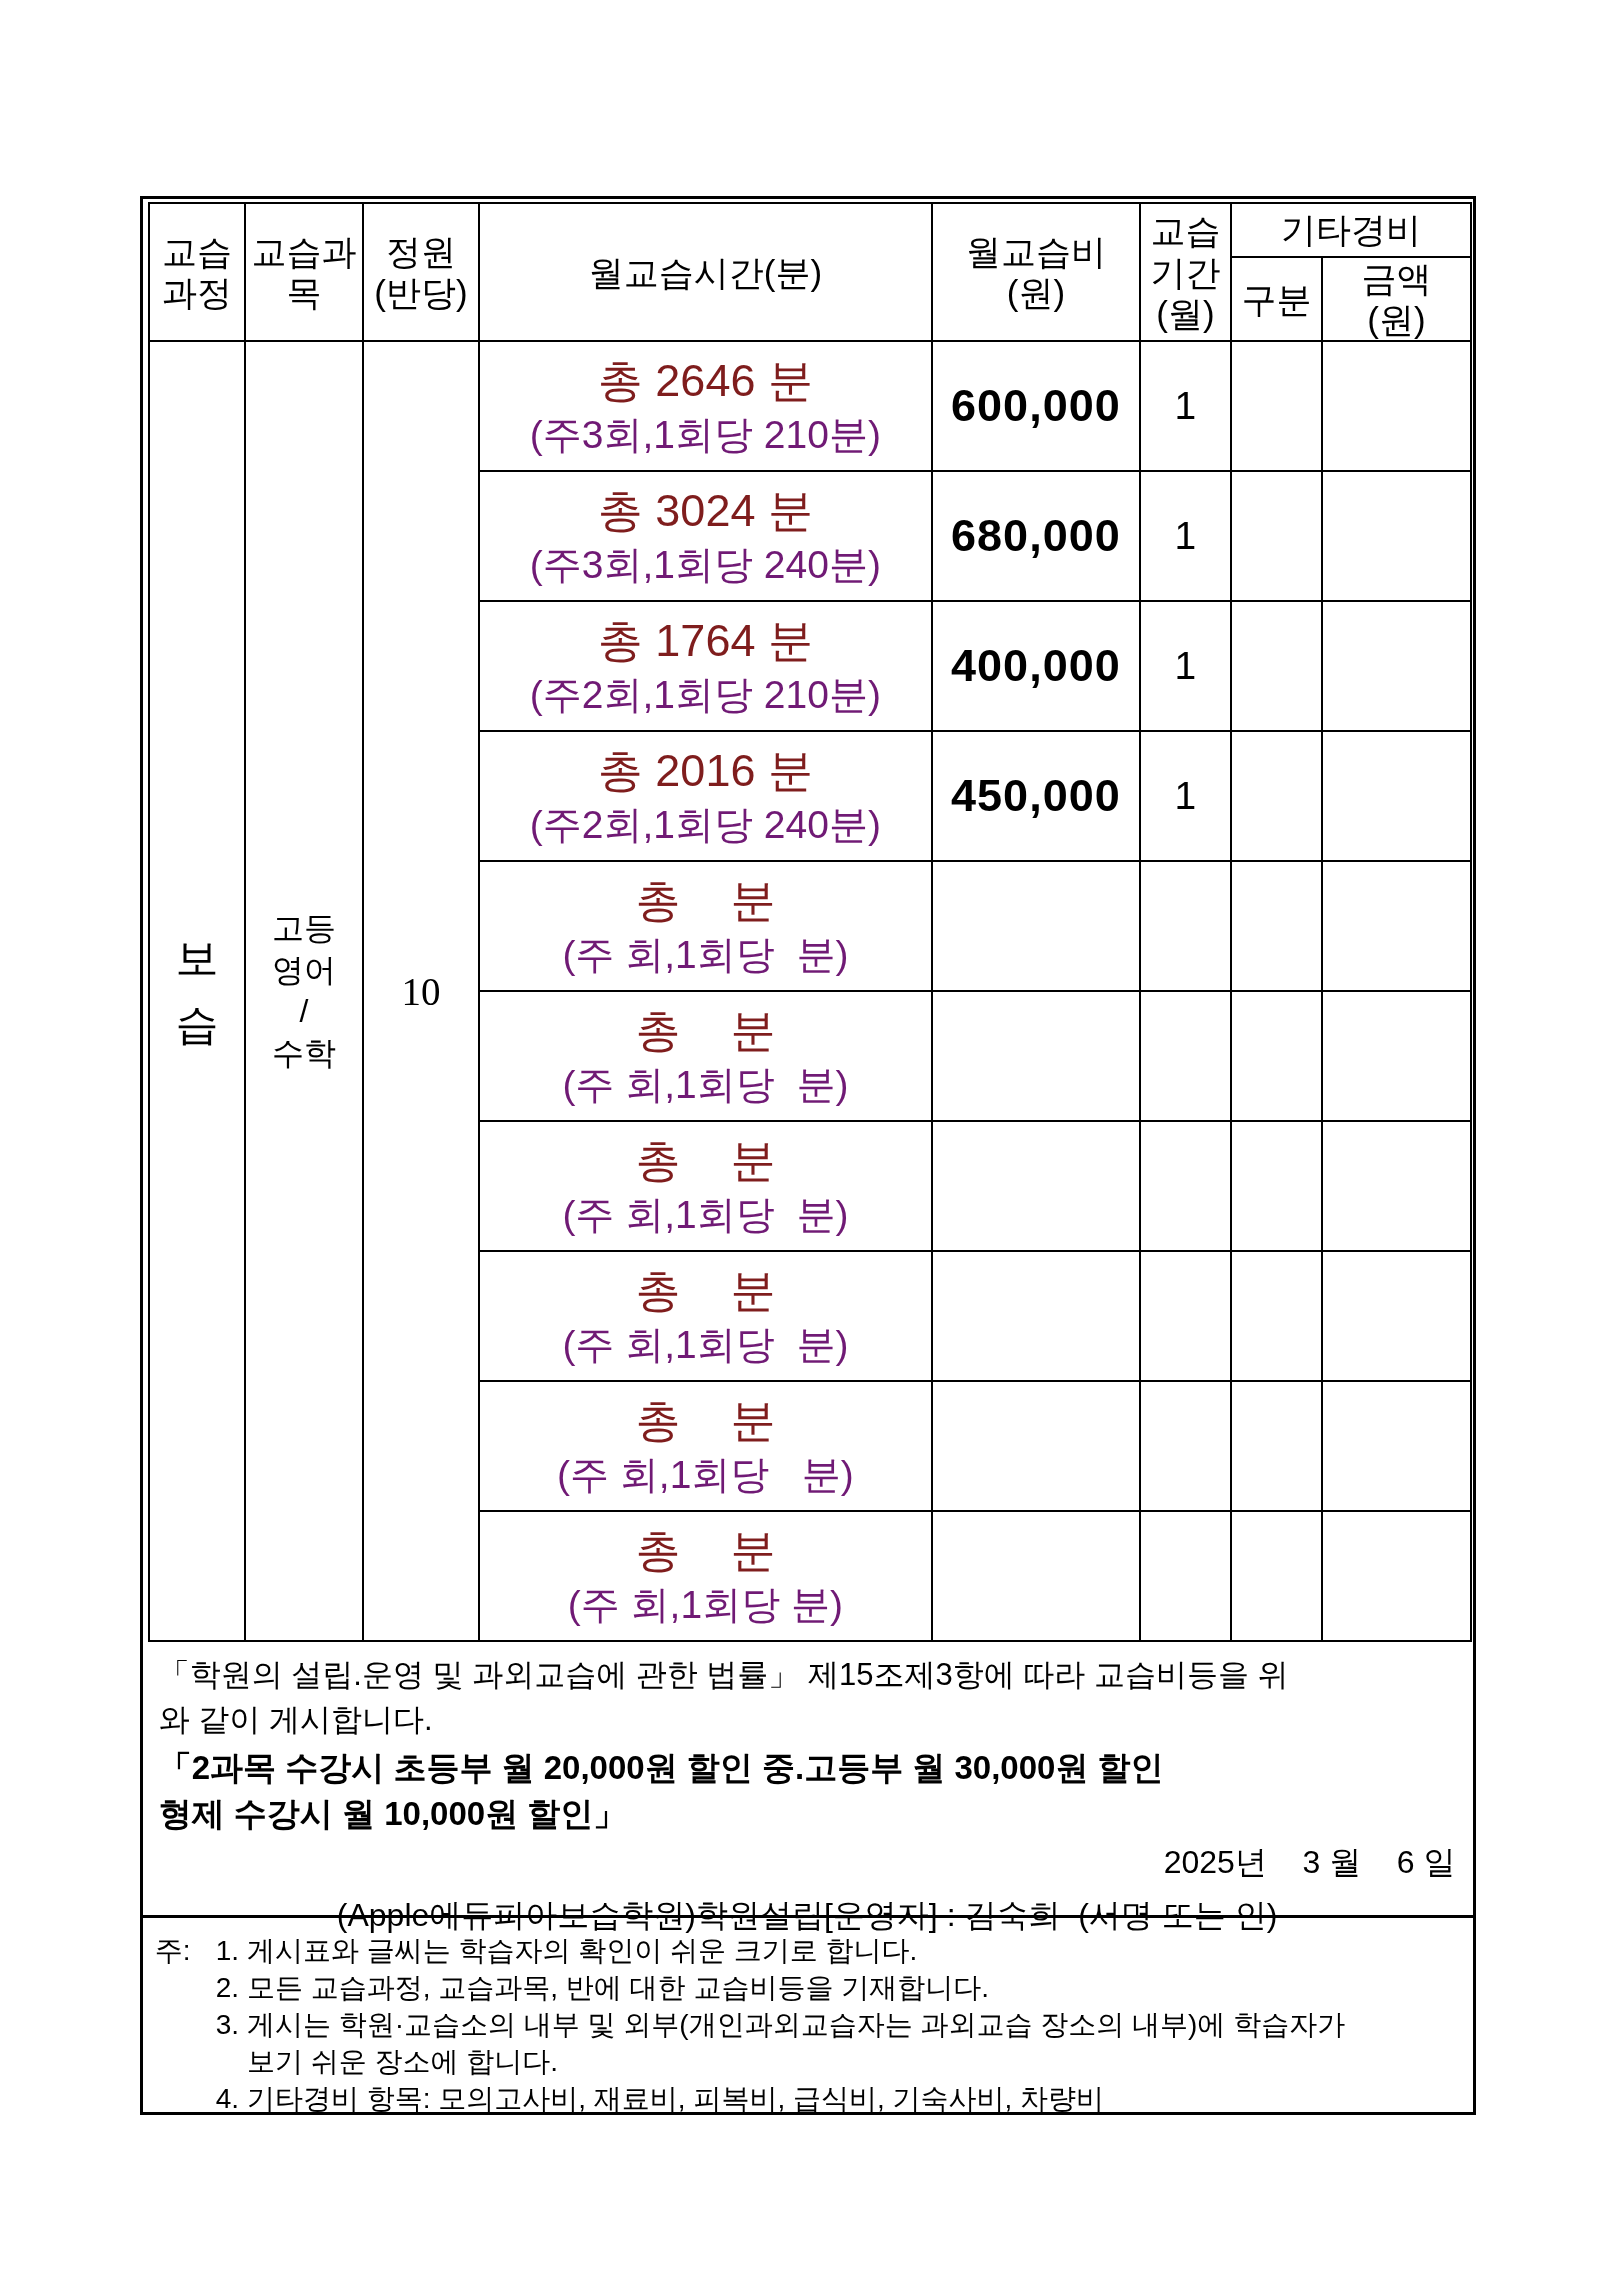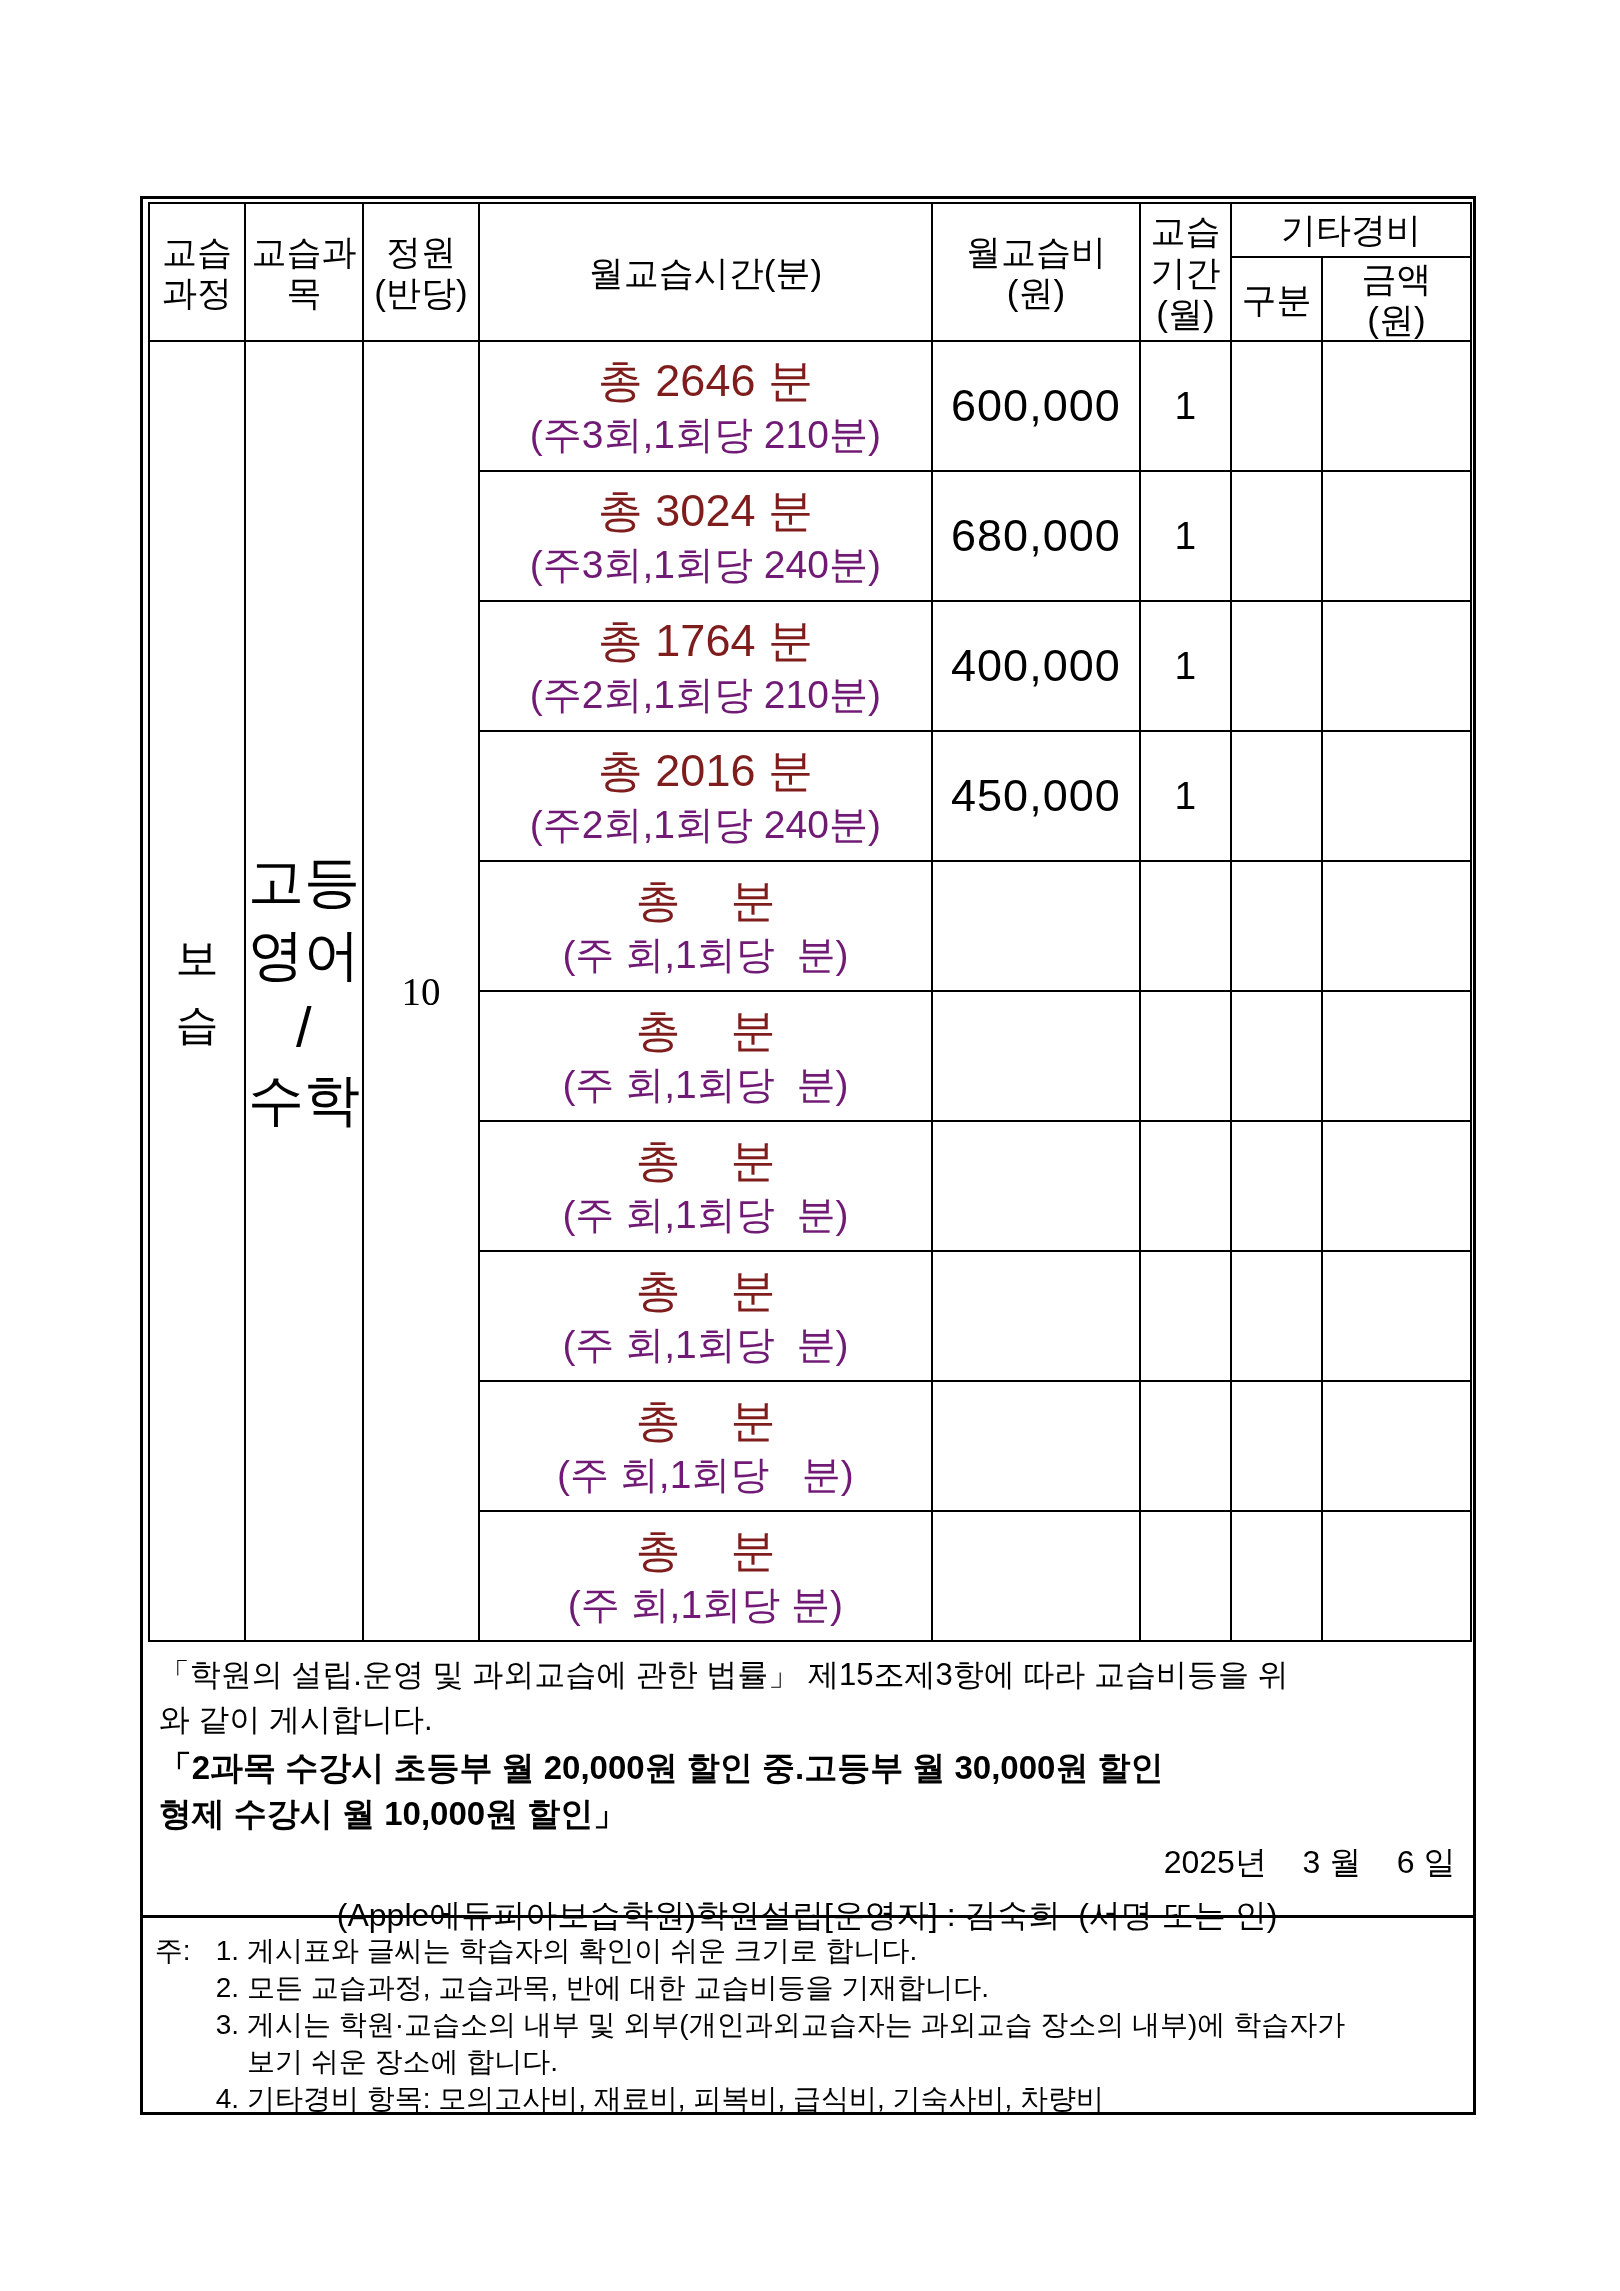--- a/index.html
+++ b/index.html
@@ -19,25 +19,25 @@
   }
   table.fee td{
     border:2px solid #000;text-align:center;vertical-align:middle;
     padding:0;overflow:hidden;
   }
   tr.hrow1{height:54px;}
   tr.hrow2{height:76px;}
   tr.drow{height:130px;}
   .hdr{font-size:35px;line-height:1.18;white-space:pre-line;}
   .course-cell{font-size:43px;line-height:1.55;white-space:pre-line;}
-  .subject-cell{font-size:56px;line-height:1.3;white-space:pre-line;}
+  .subject-cell{font-size:32px;line-height:1.3;white-space:pre-line;}
   .capacity-cell{font-size:39px;font-family:Liberation Serif, serif;}
   .tt{font-size:45px;line-height:1.1;white-space:pre;color:#7f1d1d;}
   .tsub{font-size:39px;line-height:1.1;white-space:pre;color:#701a75;margin-top:7.8px;}
-  .fee-val{font-size:45px;font-weight:normal;letter-spacing:1px;}
+  .fee-val{font-size:45px;font-weight:bold;letter-spacing:1px;}
   .period-val{font-size:39px;}
   
   .para{height:348px;box-sizing:border-box;padding:9.8px 17.6px 0 15.7px;}
   .legal{font-size:31px;line-height:45px;white-space:pre-line;}
   .discount{font-size:33px;font-weight:bold;line-height:46px;white-space:pre-line;margin-top:2.9px;}
   .date-line{text-align:right;font-size:32px;margin-top:3.9px;white-space:pre;}
   .sig-line{text-align:center;font-size:32px;margin-top:8.8px;white-space:pre;}
   
   .notes{
     position:absolute;left:0;right:0;top:1716px;bottom:0;

